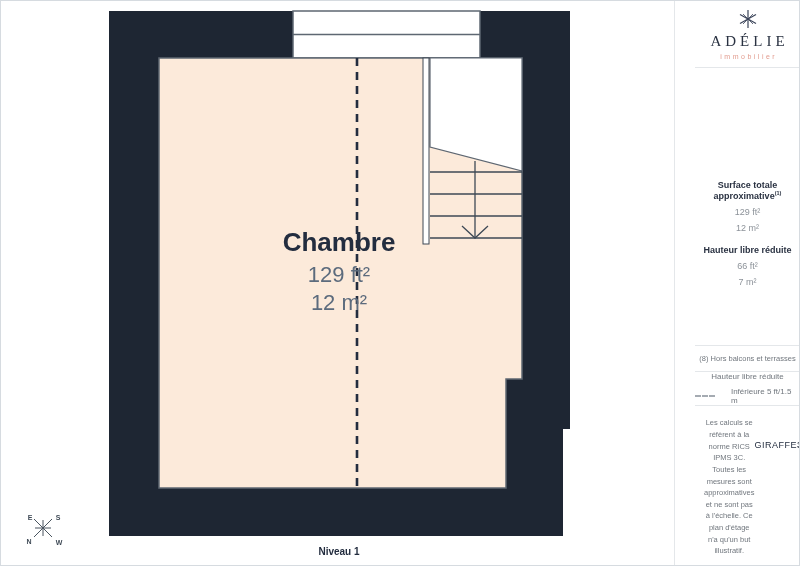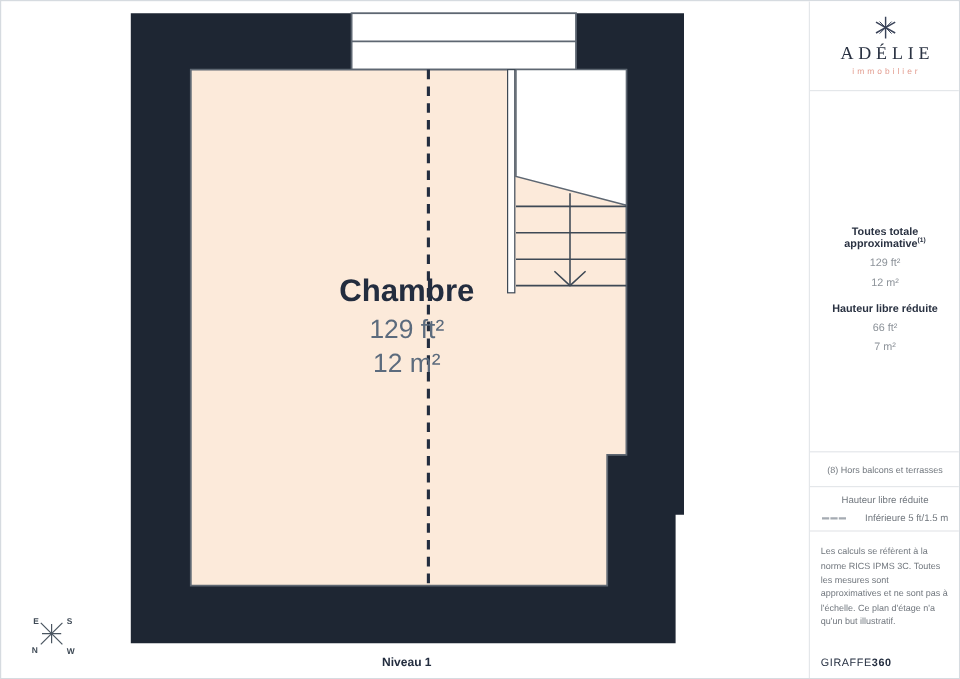--- a/index.html
+++ b/index.html
@@ -12,20 +12,21 @@
     overflow:hidden;
   }
   .plan-canvas { position:absolute; left:0; top:0; }
 
   
   .sidebar {
     position:absolute; left:673px; top:0; width:126px; height:564px;
     border-left:1px solid #e4e7ea;
     display:flex; flex-direction:column;
     background:#ffffff;
+    padding-left:20px;
   }
   .logo-section {
     height:84px; border-bottom:1px solid #e4e7ea;
     display:flex; flex-direction:column; align-items:center; justify-content:center;
   }
   .logo-star { margin-bottom:3px; }
   .brand-name {
     font-family:"Liberation Serif", serif;
     font-size:15px; letter-spacing:4px; padding-left:4px;
     color:#2a3242;
@@ -49,22 +50,22 @@
   }
   .legend-section {
     height:41px; border-bottom:1px solid #e4e7ea;
     display:flex; flex-direction:column; align-items:center; justify-content:center;
   }
   .legend-title { font-size:8px; color:#71777e; }
   .legend-row { display:flex; align-items:center; margin-top:6px;gap:11px; }
   .legend-dash { width:20px; border-top:2px dashed #a5abb2; margin-right:5px; }
   .legend-label { font-size:8px; color:#71777e; }
   .disclaimer-section {
-    flex:1; padding:11px 9px 8px; text-align:left;
-    display:flex; flex-direction:column; justify-content:flex-start;
+    flex:1; padding:11px 9px 8px; text-align:center;
+    display:flex; justify-content:flex-start;
   }
   .disclaimer-text { font-size:7.5px; line-height:1.55; color:#71777e; }
   .brand-line { margin-top:23px; font-size:9px; color:#232d3f; letter-spacing:0.5px; }
   .brand-line .b360 { font-weight:bold; }
 </style>
 </head>
 <body>
 
 <svg class="plan-canvas" width="660" height="566" viewBox="0 0 660 566">
 
@@ -119,21 +120,21 @@
         <line x1="8" y1="-4.5" x2="-8" y2="4.5"></line>
         <line x1="-5" y1="-5" x2="5" y2="5" stroke-width="0.8"></line>
         <line x1="5" y1="-5" x2="-5" y2="5" stroke-width="0.8"></line>
       </g>
     </svg>
     <div class="brand-name">ADÉLIE</div>
     <div class="brand-sub">immobilier</div>
   </div>
 
   <div class="info-section">
-    <div class="info-title"><span>Toutes totale approximative</span><sup>(1)</sup></div>
+    <div class="info-title"><span>Surface totale approximative</span><sup>(1)</sup></div>
     <div class="info-val">129 ft²</div>
     <div class="info-val">12 m²</div>
     <div class="info-gap"></div>
     <div class="info-title">Hauteur libre réduite</div>
     <div class="info-val">66 ft²</div>
     <div class="info-val">7 m²</div>
   </div>
 
   <div class="note-section">
     <span>(8) Hors balcons et terrasses</span>

